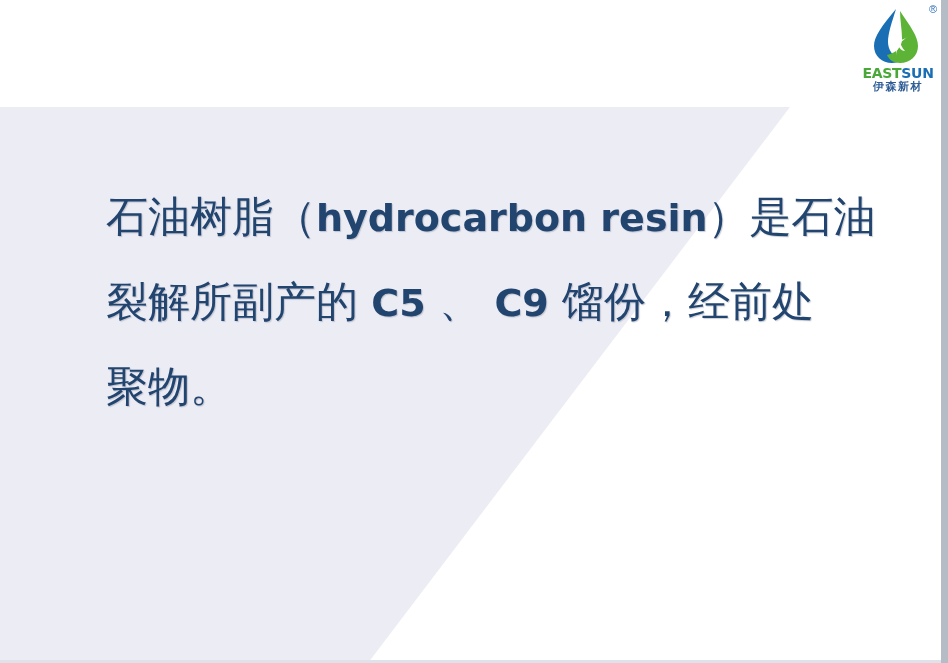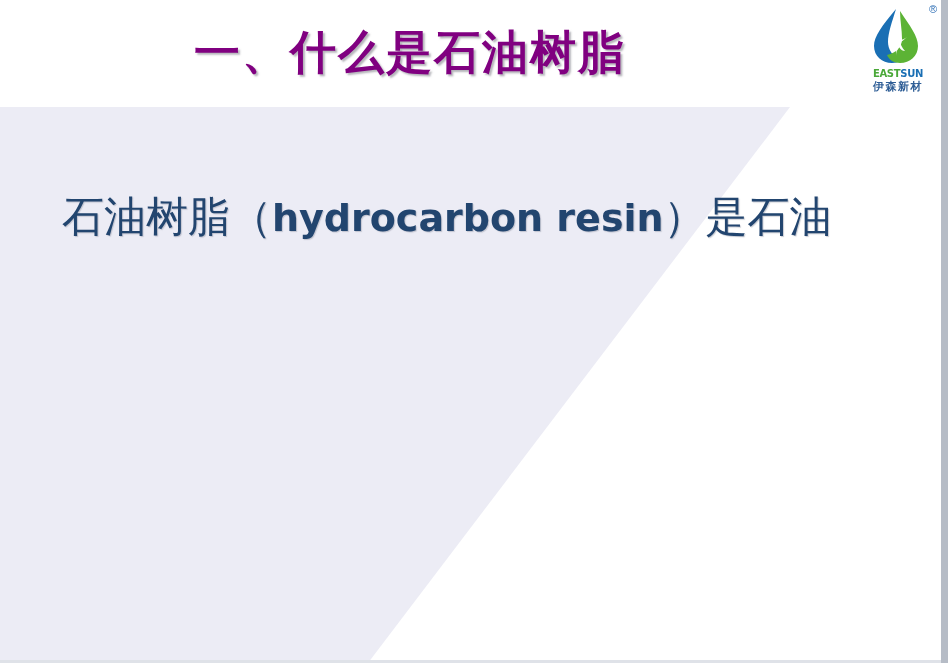--- a/index.html
+++ b/index.html
@@ -115,21 +115,21 @@
     line-height: 11px;
   }
   .logo-word {
     position: absolute;
     left: 0;
     top: 64px;
     width: 80px;
     text-align: center;
     font-family: "DejaVu Sans", "Liberation Sans", sans-serif;
     font-weight: bold;
-    font-size: 10px;
+    font-size: 14px;
     line-height: 15px;
     letter-spacing: -0.3px;
   }
   .logo-word .east { color: #4aa838; }
   .logo-word .sun  { color: #1a6fb4; }
   .logo-cn {
     position: absolute;
     left: 0;
     top: 79px;
     width: 80px;
@@ -157,48 +157,50 @@
     text-shadow: 1px 1px 1px rgba(140,145,160,0.45);
   }
   .body-text .lat {
     font-family: "DejaVu Sans", "Liberation Sans", sans-serif;
     font-weight: bold;
     font-size: 38px;
     letter-spacing: 0px;
   }
   .body-line {
     white-space: nowrap;
+    margin-left: 44px;
   }
 </style>
 </head>
 <body>
 
 <div class="slide">
 
   <div class="bg-layer">
     <div class="bg-lavender"></div>
     <div class="bg-wedge"></div>
     <div class="header-band"></div>
   </div>
 
-  <div class="title">一、什么是石油树脂</div>
 
   <div class="logo">
     <svg class="logo-mark" viewBox="0 0 64 60">
       <path d="M30 3 C16 20 8 30 8 40 C8 50 16 57 26 57 C30 57 33 56 35 54 C26 50 22 43 22 36 C22 27 26 16 30 3 Z" fill="#1a6fb4"></path>
       <path d="M34 5 C44 20 52 30 52 40 C52 50 44 57 34 57 C28 57 23 54 21 49 C30 47 36 41 36 33 C36 24 34 14 34 5 Z" fill="#5cb335"></path>
       <path d="M33 26 C31 33 30 41 30 50 C30 47 31 44 33 41 C35 44 37 45 39 45 C36 42 34 38 34 33 Z" fill="#ffffff"></path>
       <path d="M33 34 C36 34 39 33 41 31 C38 34 35 36 33 37 Z" fill="#ffffff"></path>
     </svg>
     <span class="logo-reg">®</span>
     <div class="logo-word">
       <span class="east">EAST</span><span class="sun">SUN</span>
     </div>
     <div class="logo-cn">伊森新材</div>
   </div>
 
   <div class="body-text" id="body-text">
       <div class="body-line"><span>石油树脂（</span><span class="lat">hydrocarbon resin</span><span>）是石油</span></div>
+      <div class="body-line"><span>裂解所副产的 </span><span class="lat">C5</span><span> 、 </span><span class="lat">C9</span><span> 馏份，经前处</span></div>
+      <div class="body-line"><span>聚物。</span></div>
     </div>
 
   <div class="edge-bottom"></div>
   <div class="edge-right"></div>
 </div>
 
 </body></html>

